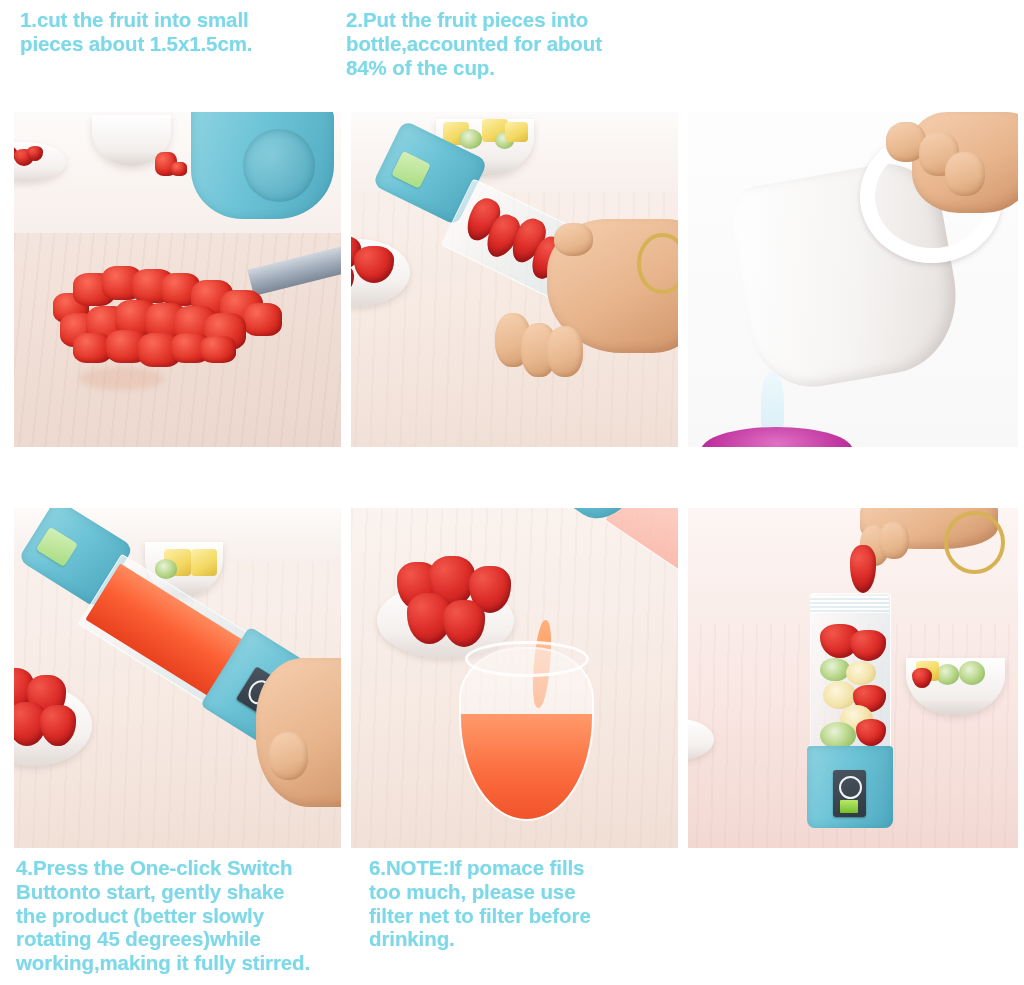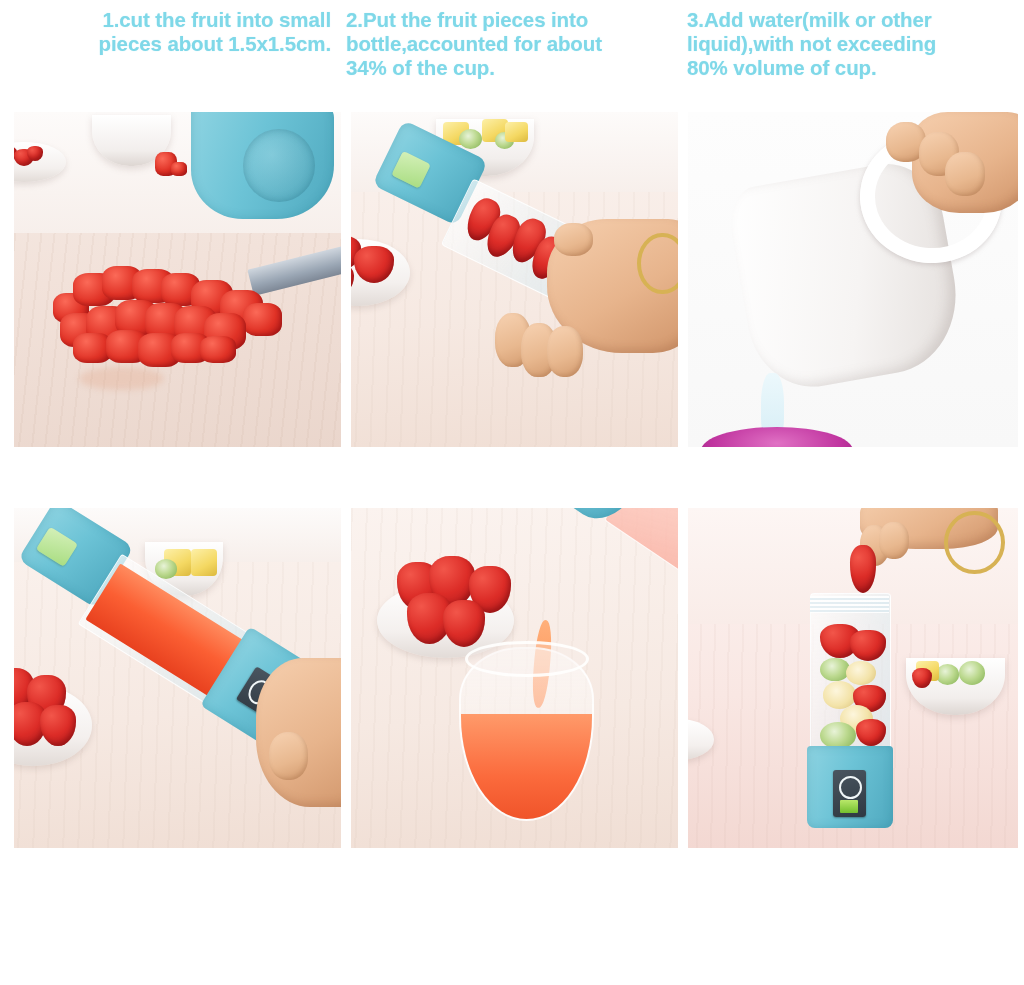--- a/index.html
+++ b/index.html
@@ -38,21 +38,21 @@
     font-weight: bold;
     color: #7fd8e8;
     line-height: 1.16;
     letter-spacing: -0.1px;
     text-shadow: 0 0 1px rgba(140,220,235,0.55);
     white-space: pre-line;
   }
   .caption-row.top .caption { font-size: 20.5px; padding-top: 2px; }
   .caption-row.bottom .caption { font-size: 20.5px; padding-top: 0px; }
 
-  .col-1 { width: 337px; padding-left: 20px; padding-right: 6px; text-align: right; }
+  .col-1 { width: 337px; padding-left: 20px; padding-right: 6px; }
   .col-2 { width: 338px; padding-left: 9px; padding-right: 6px; }
   .col-3 { width: 349px; padding-left: 12px; padding-right: 6px; }
 
   .caption-row.bottom .col-1 { width: 355px; padding-left: 16px; }
   .caption-row.bottom .col-2 { width: 320px; padding-left: 8px; }
   .caption-row.bottom .col-3 { width: 349px; padding-left: 14px; }
 
   
   .photo {
     position: absolute;
@@ -247,24 +247,21 @@
 </head>
 <body>
 
 <div class="sheet">
 
   <div class="caption-row top">
     <div class="caption col-1">1.cut  the fruit into small
 pieces about 1.5x1.5cm.</div>
     <div class="caption col-2">2.Put the fruit pieces into
 bottle,accounted for about
-34% of the cup.</div>
-    <div class="caption col-3">3.Add water(milk or other
-liquid),with not exceeding
-80% volume of cup.</div>
+84% of the cup.</div>
   </div>
 
   <div class="photo row-top cell-a">
     <div class="photo-inner">
       <div class="wood"></div>
       <div class="backdrop-white" style="height:36%"></div>
 
       <div class="bowl" style="left:24%;top:1%;width:24%;height:15%"></div>
 
       <div class="plate" style="left:-10%;top:9%;width:26%;height:12%"></div>
@@ -472,15 +469,24 @@
 
       <div class="cuff" style="left:36%;top:70%;width:26%;height:24%;border-radius:4px 4px 8px 8px;"></div>
       <div class="panel" style="left:44%;top:77%;width:10%;height:14%">
         <div class="pwr" style="left:18%;top:14%;width:58%;height:40%"></div>
         <div class="batt" style="left:22%;bottom:10%;width:52%;height:26%"></div>
       </div>
     </div>
   </div>
 
   <div class="caption-row bottom">
+    <div class="caption col-1">4.Press the One-click Switch
+Buttonto start, gently shake
+the product (better slowly
+rotating 45 degrees)while
+working,making it fully stirred.</div>
+    <div class="caption col-3">6.NOTE:If pomace fills
+too much, please use
+filter net to filter before
+drinking.</div>
   </div>
 
 </div>
 
 </body></html>

